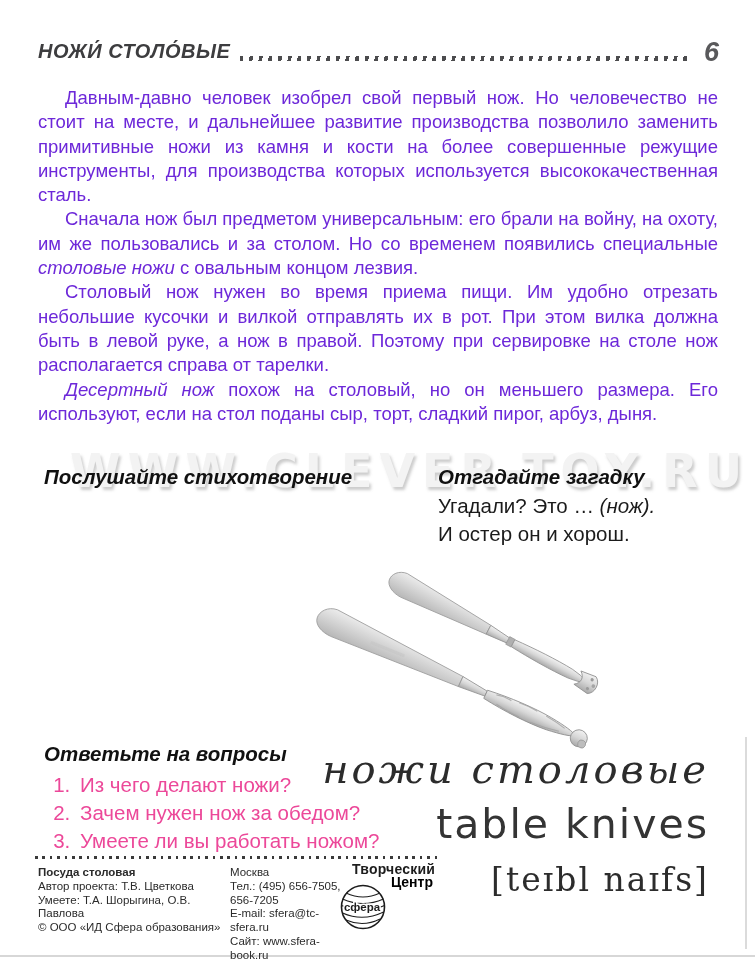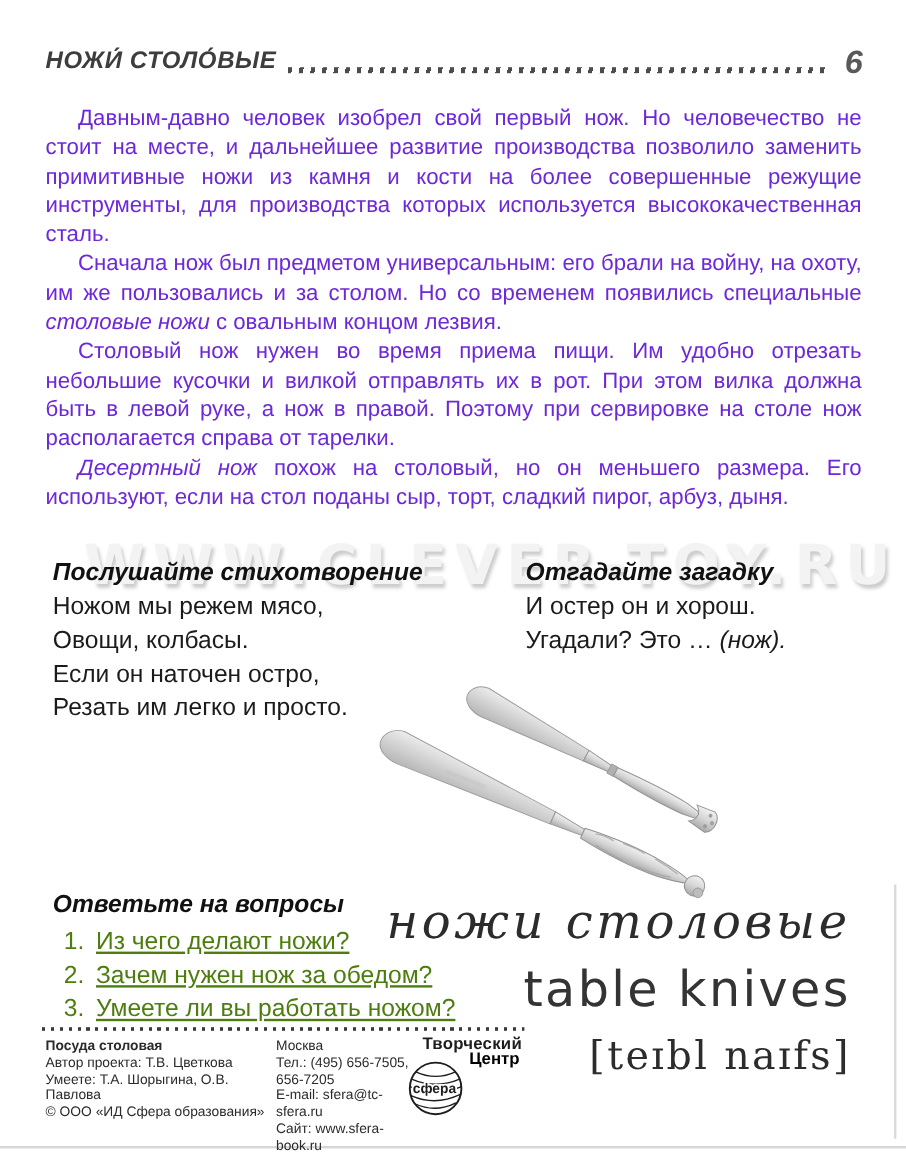--- a/index.html
+++ b/index.html
@@ -118,23 +118,22 @@
     z-index: 2;
     width: 400px;
   }
   .questions ol {
     margin: 4px 0 0 0;
     padding-left: 32px;
   }
   .questions li {
     font-size: 20.5px;
     line-height: 28px;
-    color: #4d7c0f;
+    color: #ec4899;
     padding-left: 4px;
-    text-decoration: underline;
   }
 
   
   .translation {
     position: absolute;
     top: 742px; left: 300px; right: 46px;
     z-index: 2;
     text-align: right;
   }
   .ru-cursive {
@@ -222,32 +221,26 @@
 
   <div class="article">
     <p><span>Давным-давно человек изобрел свой первый нож. Но человечество не стоит на месте, и дальнейшее развитие производства позволило заменить примитивные ножи из камня и кости на более совершенные режущие инструменты, для производства которых используется высококачественная сталь.</span></p>
     <p><span>Сначала нож был предметом универсальным: его брали на войну, на охоту, им же пользовались и за столом. Но со временем появились специальные </span><span class="it">столовые ножи</span><span> с овальным концом лезвия.</span></p>
     <p><span>Столовый нож нужен во время приема пищи. Им удобно отрезать небольшие кусочки и вилкой отправлять их в рот. При этом вилка должна быть в левой руке, а нож в правой. Поэтому при сервировке на столе нож располагается справа от тарелки.</span></p>
     <p><span class="it">Десертный нож</span><span> похож на столовый, но он меньшего размера. Его используют, если на стол поданы сыр, торт, сладкий пирог, арбуз, дыня.</span></p>
   </div>
 
   <div class="poem">
     <div class="section-heading">Послушайте стихотворение</div>
-    <div>
-        <div class="line">Ножом мы режем мясо,</div>
-        <div class="line">Овощи, колбасы.</div>
-        <div class="line">Если он наточен остро,</div>
-        <div class="line">Резать им легко и просто.</div>
-      </div>
   </div>
 
   <div class="riddle">
     <div class="section-heading">Отгадайте загадку</div>
+    <div class="line"><span>Угадали? Это … </span><span class="it">(нож).</span></div>
     <div class="line"><span>И остер он и хорош.</span></div>
-    <div class="line"><span>Угадали? Это … </span><span class="it">(нож).</span></div>
   </div>
 
   <svg class="knives" width="345" height="205" viewBox="0 0 345 205">
     <defs>
       <linearGradient id="blade" x1="0" y1="0" x2="0" y2="1">
         <stop offset="0" stop-color="#ececec"></stop>
         <stop offset="0.55" stop-color="#cfcfcf"></stop>
         <stop offset="1" stop-color="#b7b7b7"></stop>
       </linearGradient>
       <linearGradient id="handle" x1="0" y1="0" x2="0" y2="1">

